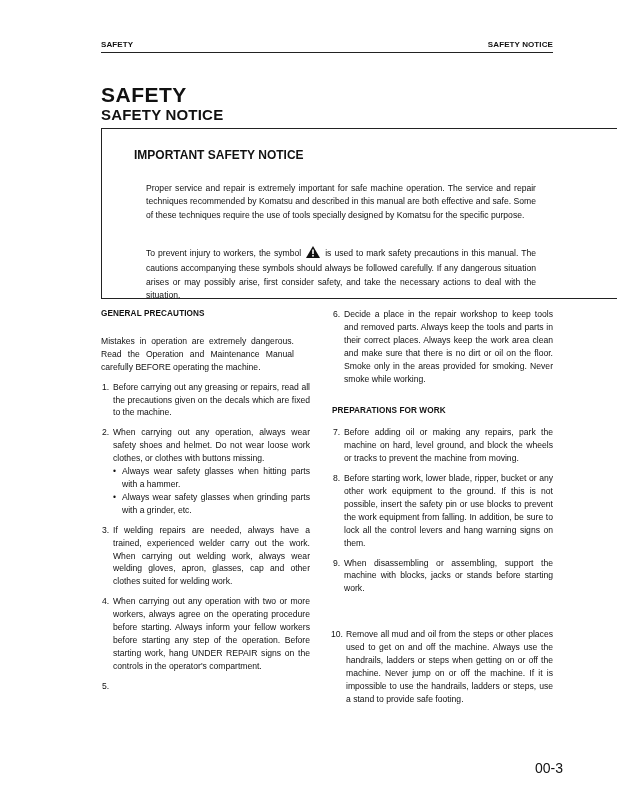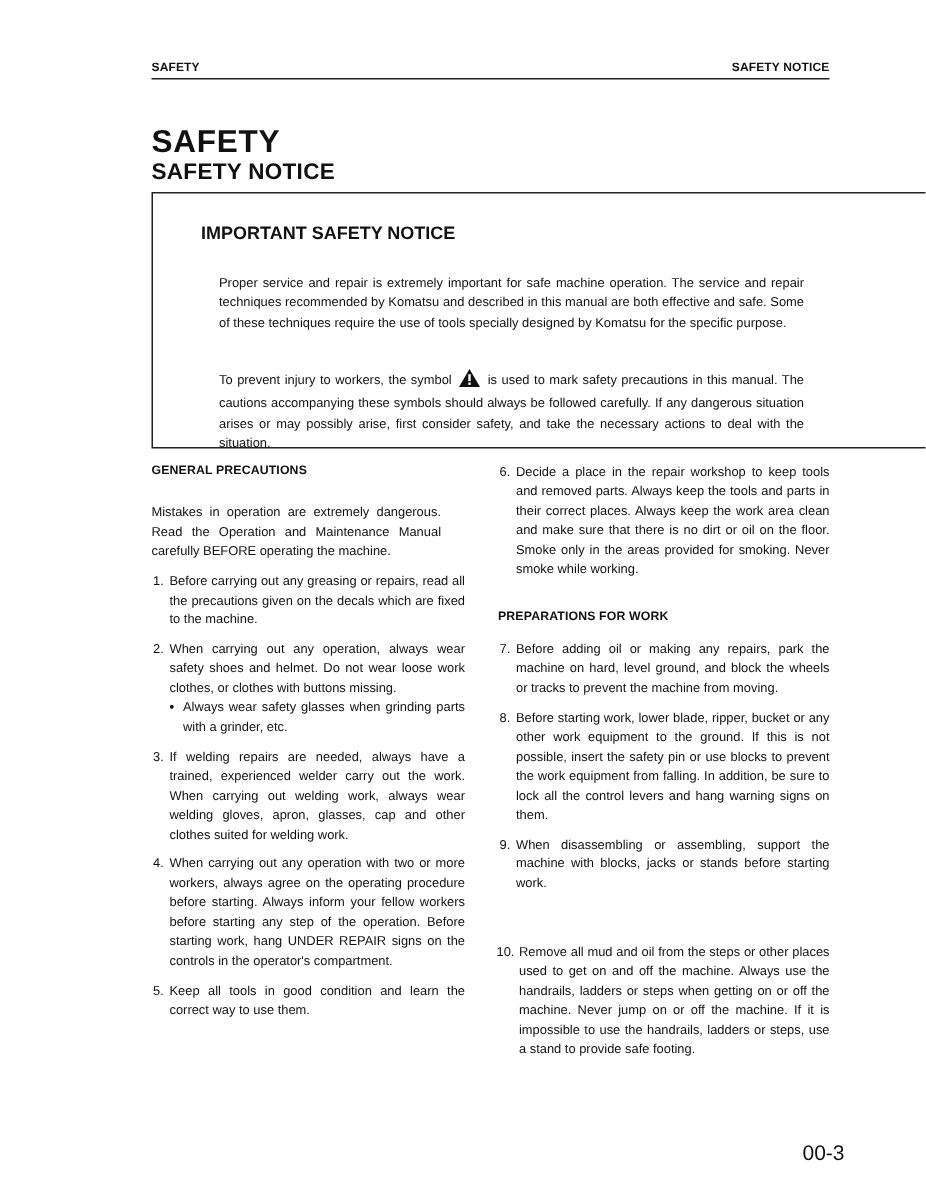--- a/index.html
+++ b/index.html
@@ -78,27 +78,27 @@
         </svg></span> <span>is used to mark safety precautions in this manual. The cautions accompanying these symbols should always be followed carefully. If any dangerous situation arises or may possibly arise, first consider safety, and take the necessary actions to deal with the situation.</span></p>
 </div>
 
 <div class="col col-left">
   <h4 class="section-head">GENERAL PRECAUTIONS</h4>
   <p class="intro">Mistakes in operation are extremely dangerous. Read the Operation and Maintenance Manual carefully BEFORE operating the machine.</p>
   <ol class="items">
     <li class="item"><span class="num">1.</span><span>Before carrying out any greasing or repairs, read all the precautions given on the decals which are fixed to the machine.</span></li>
     <li class="item"><span class="num">2.</span><span>When carrying out any operation, always wear safety shoes and helmet. Do not wear loose work clothes, or clothes with buttons missing.</span>
       <ul class="bullets">
-        <li class="bullet"><span class="dot">•</span></li>
+        <li class="bullet"><span class="dot">•</span><span>Always wear safety glasses when hitting parts with a hammer.</span></li>
         <li class="bullet"><span class="dot">•</span><span>Always wear safety glasses when grinding parts with a grinder, etc.</span></li>
       </ul>
     </li>
     <li class="item"><span class="num">3.</span><span>If welding repairs are needed, always have a trained, experienced welder carry out the work. When carrying out welding work, always wear welding gloves, apron, glasses, cap and other clothes suited for welding work.</span></li>
     <li class="item"><span class="num">4.</span><span>When carrying out any operation with two or more workers, always agree on the operating procedure before starting. Always inform your fellow workers before starting any step of the operation. Before starting work, hang UNDER REPAIR signs on the controls in the operator's compartment.</span></li>
-    <li class="item"><span class="num">5.</span><span>Keep all tools in good condition and learn the correct way to use them.</span></li>
+    <li class="item"><span class="num">5.</span></li>
   </ol>
 </div>
 
 <div class="col col-right">
   <ol class="items">
     <li class="item first"><span class="num">6.</span><span>Decide a place in the repair workshop to keep tools and removed parts. Always keep the tools and parts in their correct places. Always keep the work area clean and make sure that there is no dirt or oil on the floor. Smoke only in the areas provided for smoking. Never smoke while working.</span></li>
   </ol>
   <h4 class="section-head prep">PREPARATIONS FOR WORK</h4>
   <ol class="items prep-items">
     <li class="item"><span class="num">7.</span><span>Before adding oil or making any repairs, park the machine on hard, level ground, and block the wheels or tracks to prevent the machine from moving.</span></li>

